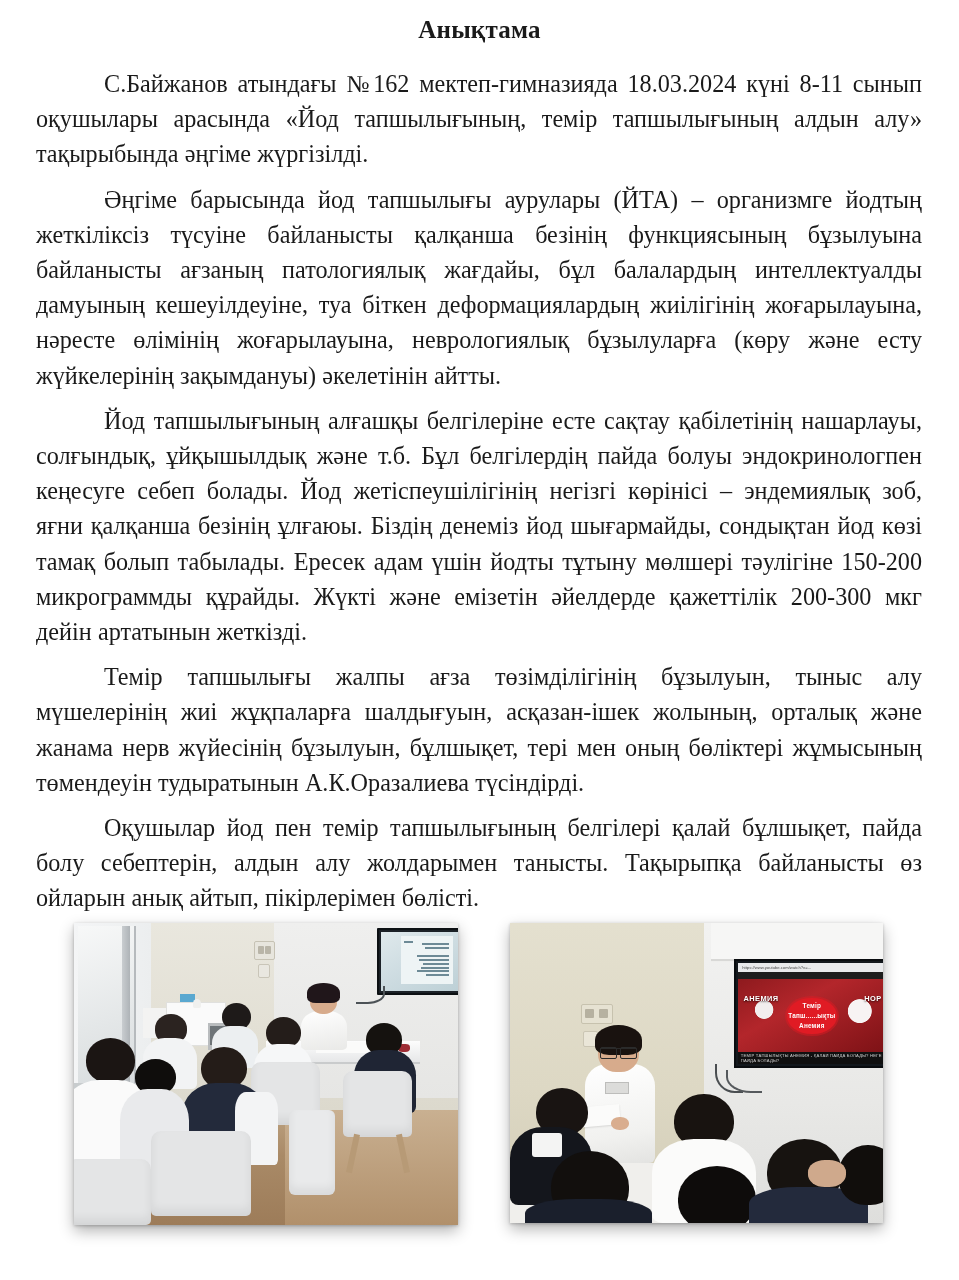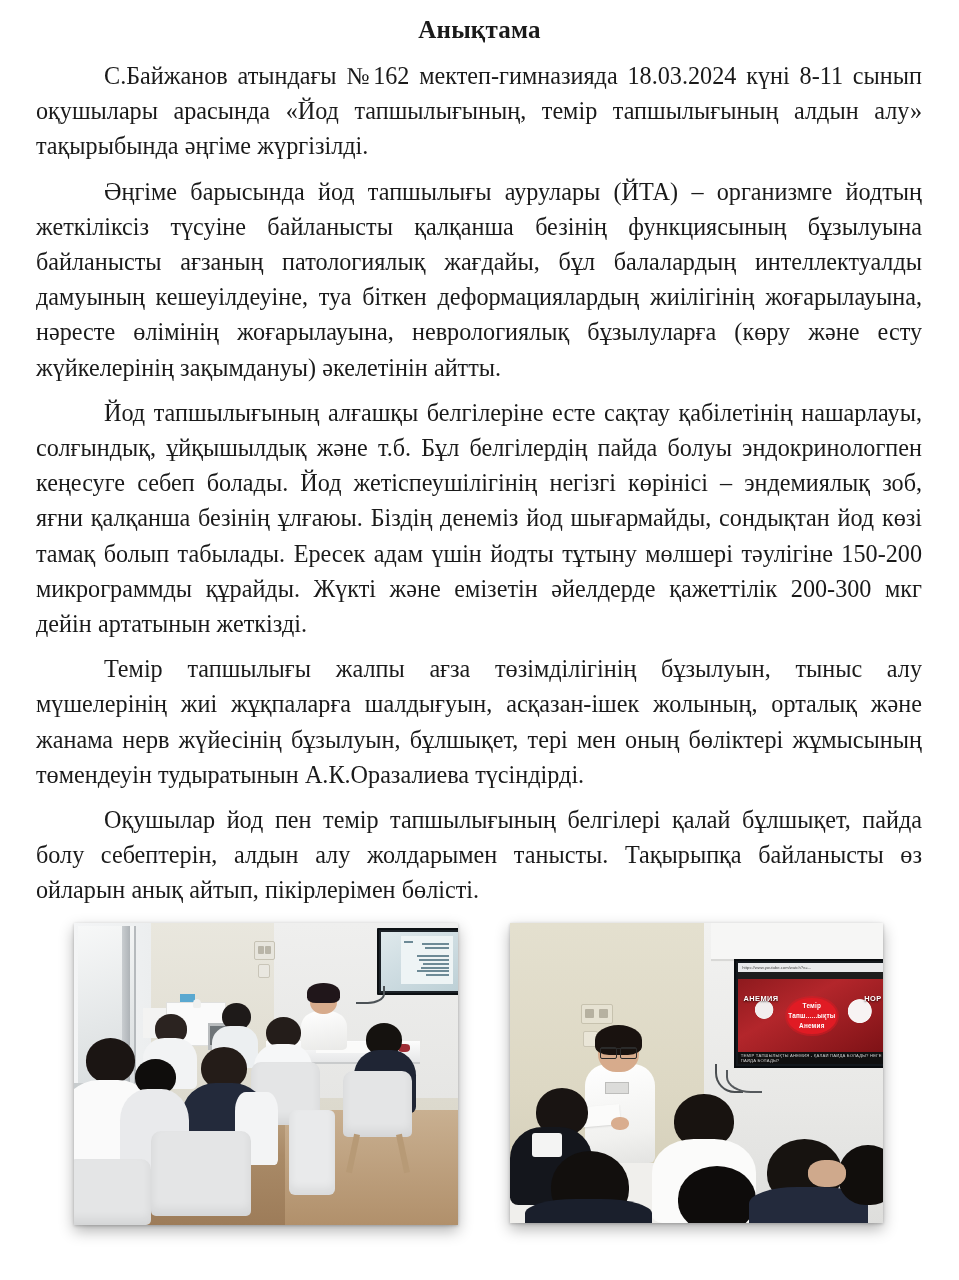--- a/index.html
+++ b/index.html
@@ -46,21 +46,21 @@
     top: 58px;
     width: 886px;
   }
 
   .para {
     text-align: justify;
     text-justify: inter-word;
     text-indent: 68px;
     font-size: 24.2px;
     line-height: 35.2px;
-    margin: 0 0 10px 0;
+    margin: 8px 0 10px 0;
     hyphens: none;
     word-spacing: 0.2px;
   }
   .para:last-child { margin-bottom: 0; }
 
   .photos {
     position: absolute;
     left: 0;
     top: 918px;
     width: 959px;

